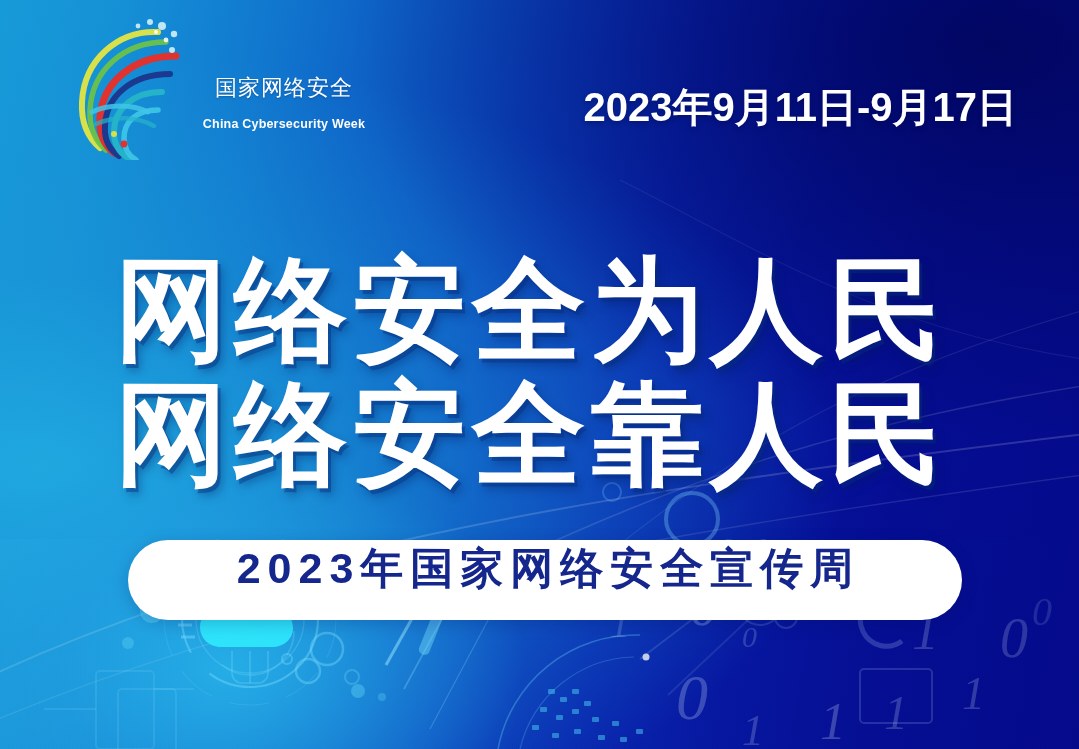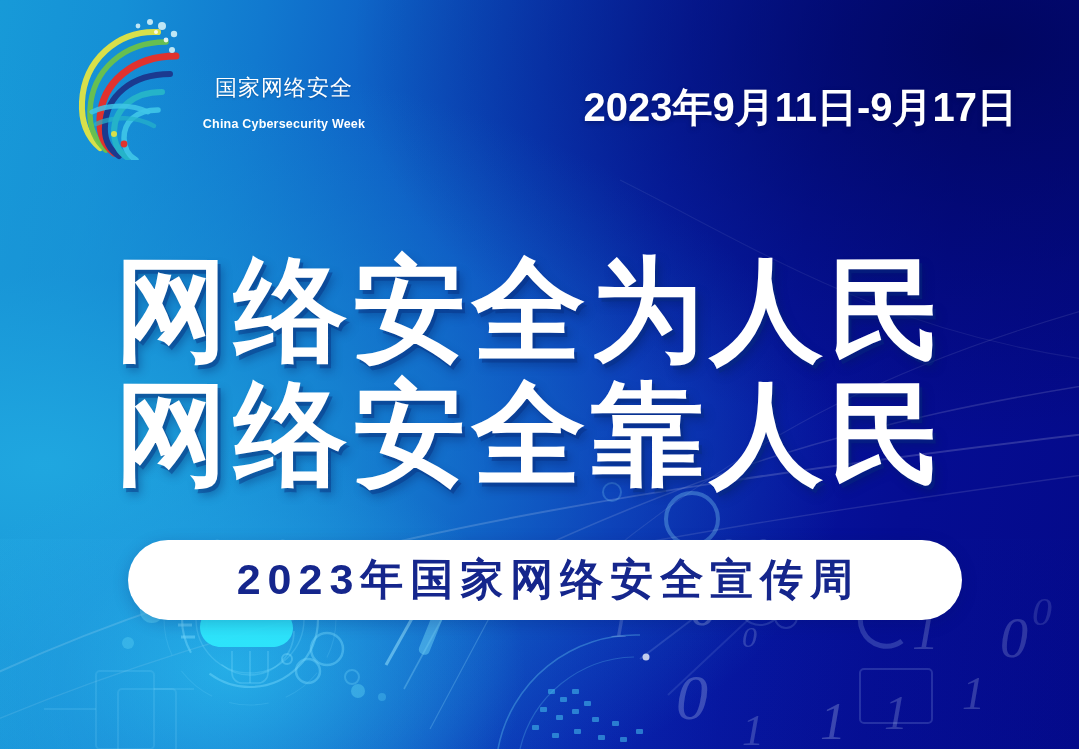--- a/index.html
+++ b/index.html
@@ -103,21 +103,21 @@
        5px 7px 10px rgba(3,25,90,0.34);
   }
 
   
   .pill{
     position:absolute;
     left:128px; top:540px;
     width:834px; height:80px;
     background:#ffffff;
     border-radius:40px;
-    display:flex; align-items:center; justify-content:center;
+    display:flex; align-items:flex-start; justify-content:center;
     box-shadow:0 4px 16px rgba(0,20,90,0.22);
   }
   .pill-text{
     color:#15268c;
     font-size:43px;
     font-weight:700;
     letter-spacing:7px;
     white-space:nowrap;
     padding-left:7px;
   }

